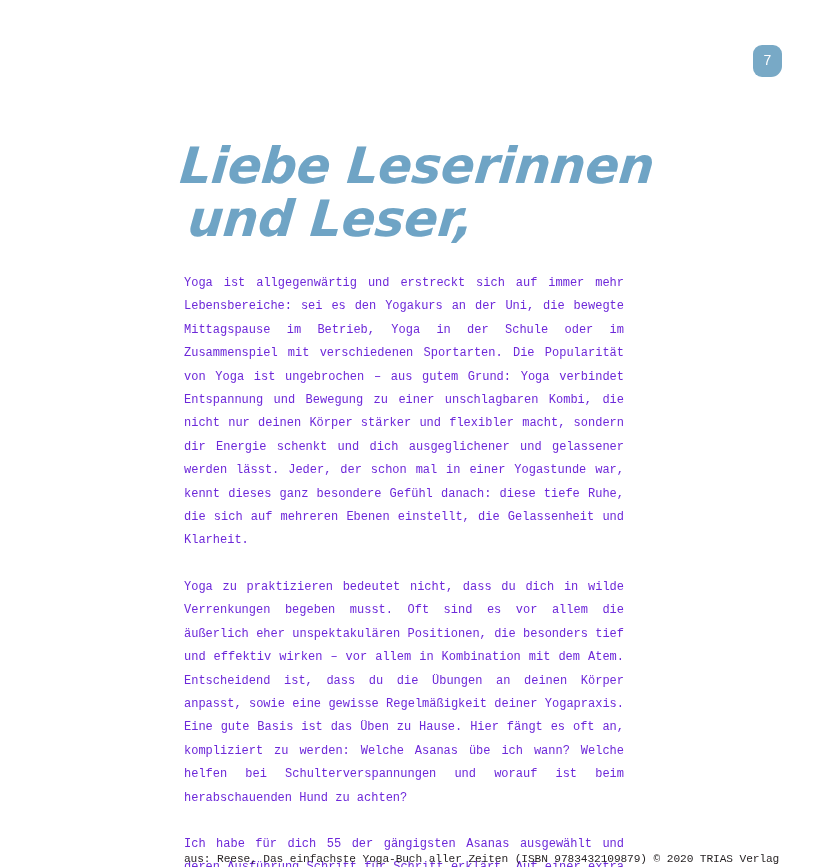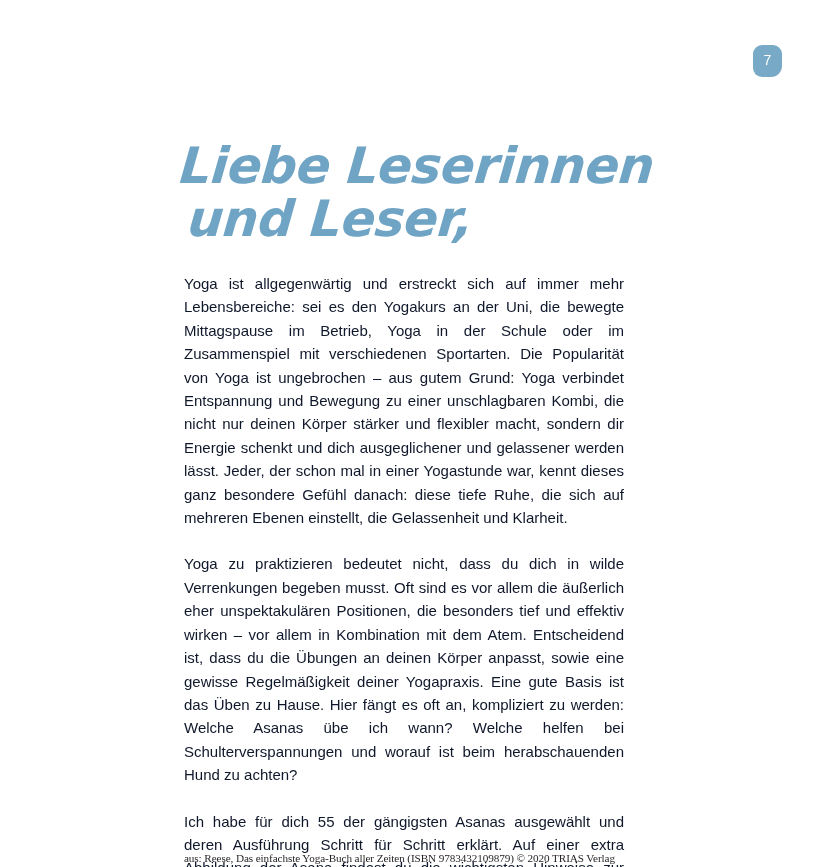--- a/index.html
+++ b/index.html
@@ -80,44 +80,44 @@
 
   
   .body-column {
     position: absolute;
     top: 272px;
     left: 184px;
     width: 440px;
   }
 
   .body-paragraph {
-    font-family: Liberation Sans, sans-serif;
-    font-size: 15px;
+    font-family: Liberation Mono, monospace;
+    font-size: 12px;
     line-height: 23.4px;
-    color: #0f172a;
+    color: #6d28d9;
     text-align: justify;
     text-justify: inter-word;
     margin: 0 0 23px 0;
     hyphens: manual;
   }
 
   .body-paragraph:last-child {
     margin-bottom: 0;
   }
 
   
   .page-footer {
     position: absolute;
     left: 184px;
     top: 848px;
     width: 600px;
   }
 
   .page-footer .footer-text {
-    font-family: Liberation Serif, serif;
+    font-family: Liberation Mono, monospace;
     font-size: 11.2px;
     line-height: 14px;
     color: #231f20;
     letter-spacing: -0.1px;
     white-space: nowrap;
   }
 </style>
 </head>
 <body>
 

